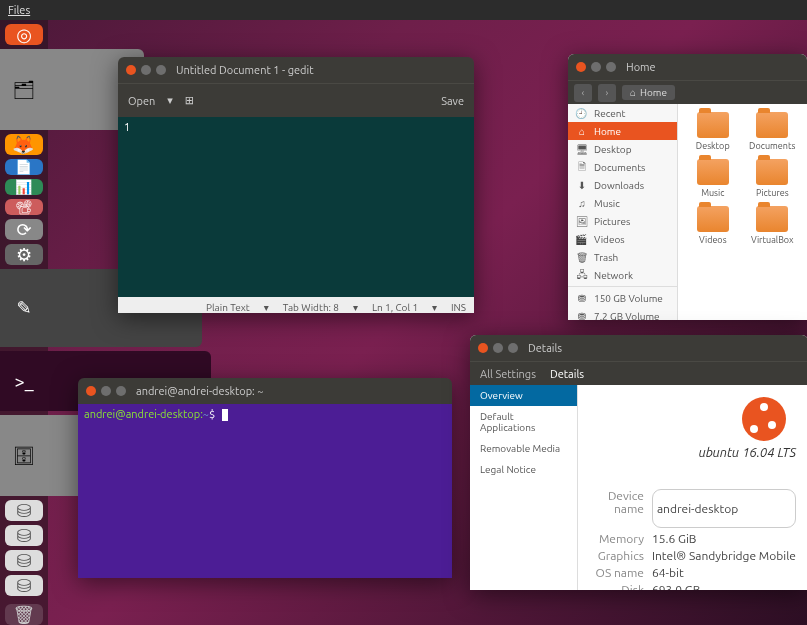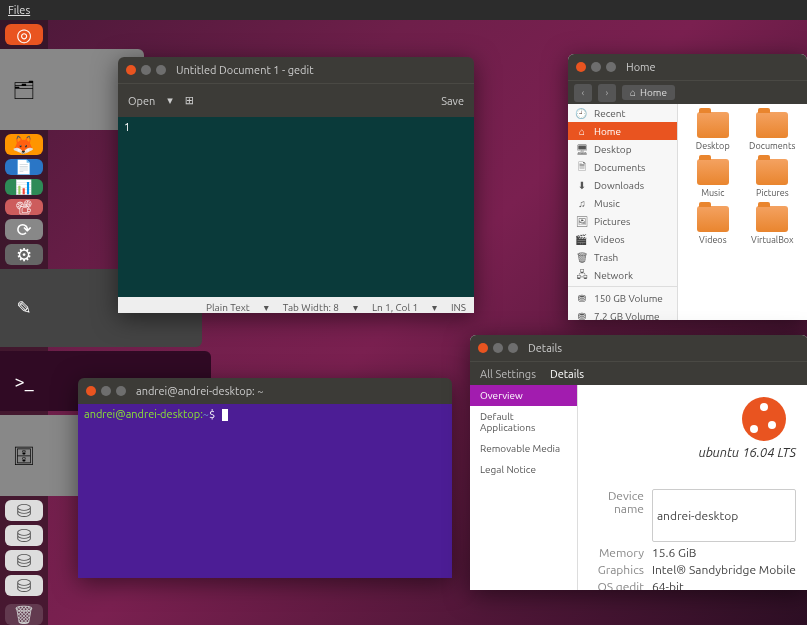--- a/index.html
+++ b/index.html
@@ -67,32 +67,32 @@
 .file-label { font-size: 9px; color: #555; text-align: center; }
 
 
 .details { top: 335px; left: 470px; width: 338px; height: 255px; background: #fff; }
 .details-head { height: 24px; background: #3c3b37; display: flex; align-items: center; padding: 0 10px; gap: 14px; border-top: 1px solid #4a4944; }
 .details-head span { color: #bbb; font-size: 11px; cursor: pointer; }
 .details-head span.active { color: #fff; }
 .details-body { display: flex; height: 205px; }
 .details-sidebar { width: 120px; background: #fff; border-right: 1px solid #ddd; }
 .ds-item { padding: 5px 10px; font-size: 10px; color: #555; cursor: pointer; }
-.ds-item.active { background: #a21caf; color: #fff; }
+.ds-item.active { background: #0369a1; color: #fff; }
 .details-content { flex: 1; padding: 10px 12px; position: relative; }
 .ubuntu-logo { width: 44px; height: 44px; border-radius: 50%; background: #e95420; position: absolute; top: 12px; right: 22px; }
 .ubuntu-logo::before, .ubuntu-logo::after { content: ""; position: absolute; border-radius: 50%; background: #fff; }
 .ubuntu-logo::before { width: 8px; height: 8px; top: 6px; left: 18px; }
 .ubuntu-logo::after { width: 8px; height: 8px; bottom: 8px; left: 8px; box-shadow: 18px -4px 0 #fff; }
 .os-name { position: absolute; top: 60px; right: 12px; font-size: 13px; color: #333; font-style: italic; }
 .info-table { margin-top: 92px; width: 100%; }
 .info-row { display: flex; font-size: 12px; padding: 2px 0; }
 .info-label { width: 62px; text-align: right; color: #888; padding-right: 8px; }
 .info-val { color: #444; flex: 1; overflow: hidden; white-space: nowrap; }
-.info-val.input { border: 1px solid #ccc; padding: 19px 4px; border-radius: 2px; }
+.info-val.input { border: 1px solid #ccc; padding: 12px 4px; border-radius: 9px; }
 </style>
 </head>
 <body>
 
 <div class="top-panel">
   <span>Files</span>
 </div>
 
 <div class="launcher">
   <div class="launcher-item dash">
@@ -320,21 +320,21 @@
           </div>
         <div class="info-row">
             <div class="info-label">Memory</div>
             <div class="info-val">15.6 GiB</div>
           </div>
         <div class="info-row">
             <div class="info-label">Graphics</div>
             <div class="info-val">Intel® Sandybridge Mobile</div>
           </div>
         <div class="info-row">
-            <div class="info-label">OS gedit</div>
+            <div class="info-label">OS name</div>
             <div class="info-val">64-bit</div>
           </div>
         <div class="info-row">
             <div class="info-label">Disk</div>
             <div class="info-val">693.0 GB</div>
           </div>
       </div>
     </div>
   </div>
 </div>

